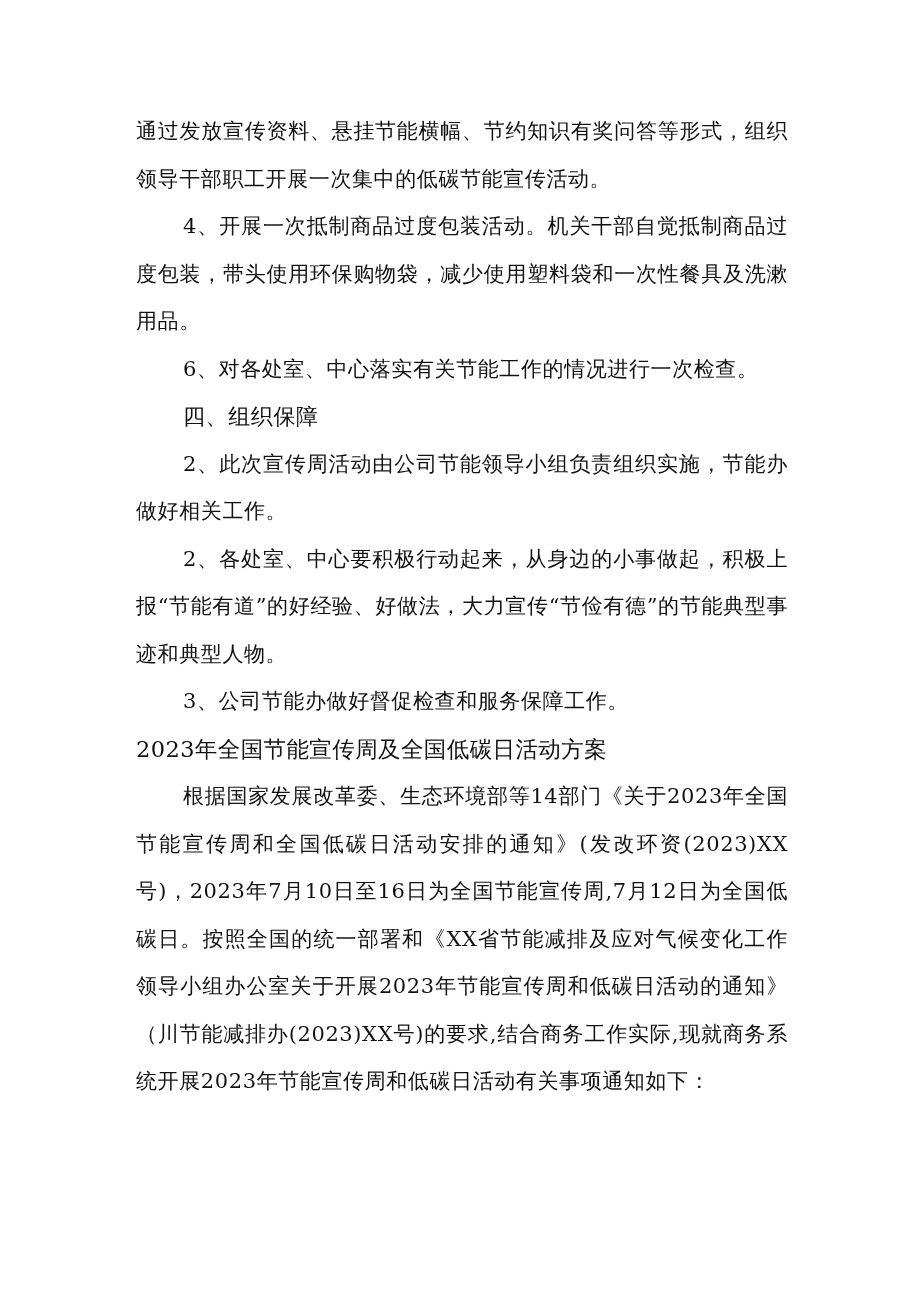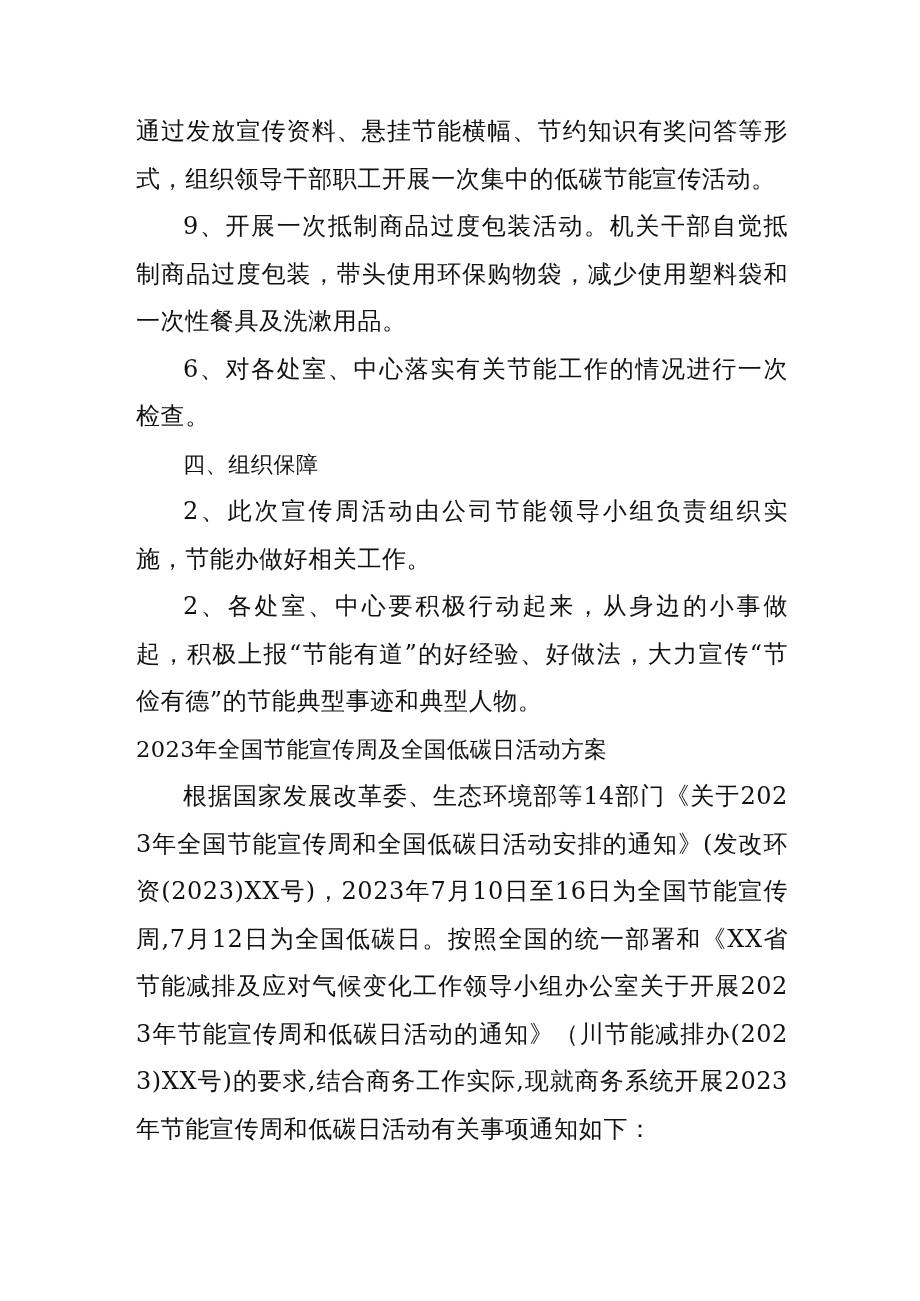--- a/index.html
+++ b/index.html
@@ -16,21 +16,21 @@
       color: #111111;
     }
     .page {
       position: absolute;
       left: 136px;
       top: 108px;
       width: 652px;
     }
     .para {
       margin: 0;
-      font-size: 24px;
+      font-size: 21px;
       line-height: 47.5px;
       letter-spacing: 0.6px;
       text-align: justify;
       text-justify: inter-character;
       word-break: break-all;
     }
     .indent {
       text-indent: 47px;
     }
     .heading {
@@ -46,20 +46,21 @@
       line-height: 47.5px;
       letter-spacing: 0.4px;
       text-align: left;
     }
   </style>
 </head>
 <body>
 
 <div class="page">
   <p class="para">通过发放宣传资料、悬挂节能横幅、节约知识有奖问答等形式，组织领导干部职工开展一次集中的低碳节能宣传活动。</p>
-  <p class="para indent">9、开展一次抵制商品过度包装活动。机关干部自觉抵制商品过度包装，带头使用环保购物袋，减少使用塑料袋和一次性餐具及洗漱用品。</p>
+  <p class="para indent">4、开展一次抵制商品过度包装活动。机关干部自觉抵制商品过度包装，带头使用环保购物袋，减少使用塑料袋和一次性餐具及洗漱用品。</p>
   <p class="para indent">6、对各处室、中心落实有关节能工作的情况进行一次检查。</p>
   <p class="heading">四、组织保障</p>
   <p class="para indent">2、此次宣传周活动由公司节能领导小组负责组织实施，节能办做好相关工作。</p>
   <p class="para indent">2、各处室、中心要积极行动起来，从身边的小事做起，积极上报“节能有道”的好经验、好做法，大力宣传“节俭有德”的节能典型事迹和典型人物。</p>
+  <p class="para indent">3、公司节能办做好督促检查和服务保障工作。</p>
   <p class="title">2023年全国节能宣传周及全国低碳日活动方案</p>
   <p class="para indent">根据国家发展改革委、生态环境部等14部门《关于2023年全国节能宣传周和全国低碳日活动安排的通知》(发改环资(2023)XX号)，2023年7月10日至16日为全国节能宣传周,7月12日为全国低碳日。按照全国的统一部署和《XX省节能减排及应对气候变化工作领导小组办公室关于开展2023年节能宣传周和低碳日活动的通知》（川节能减排办(2023)XX号)的要求,结合商务工作实际,现就商务系统开展2023年节能宣传周和低碳日活动有关事项通知如下：</p>
 </div>
 
 </body></html>

